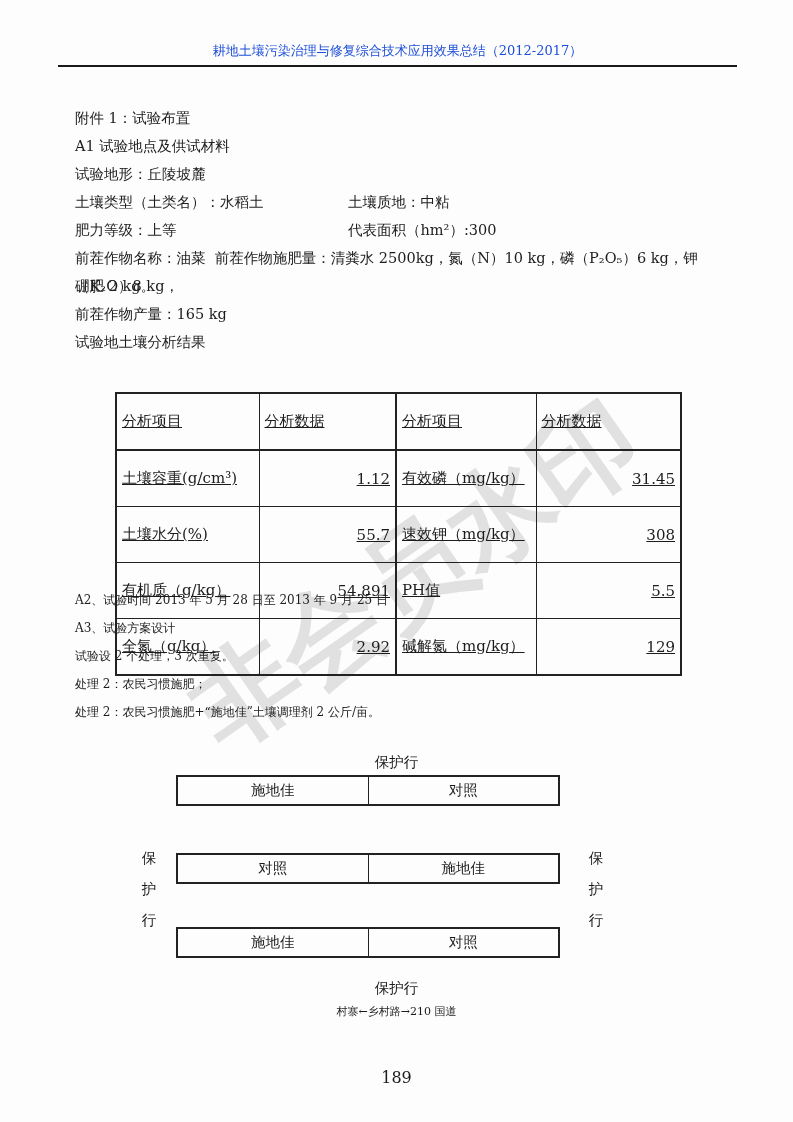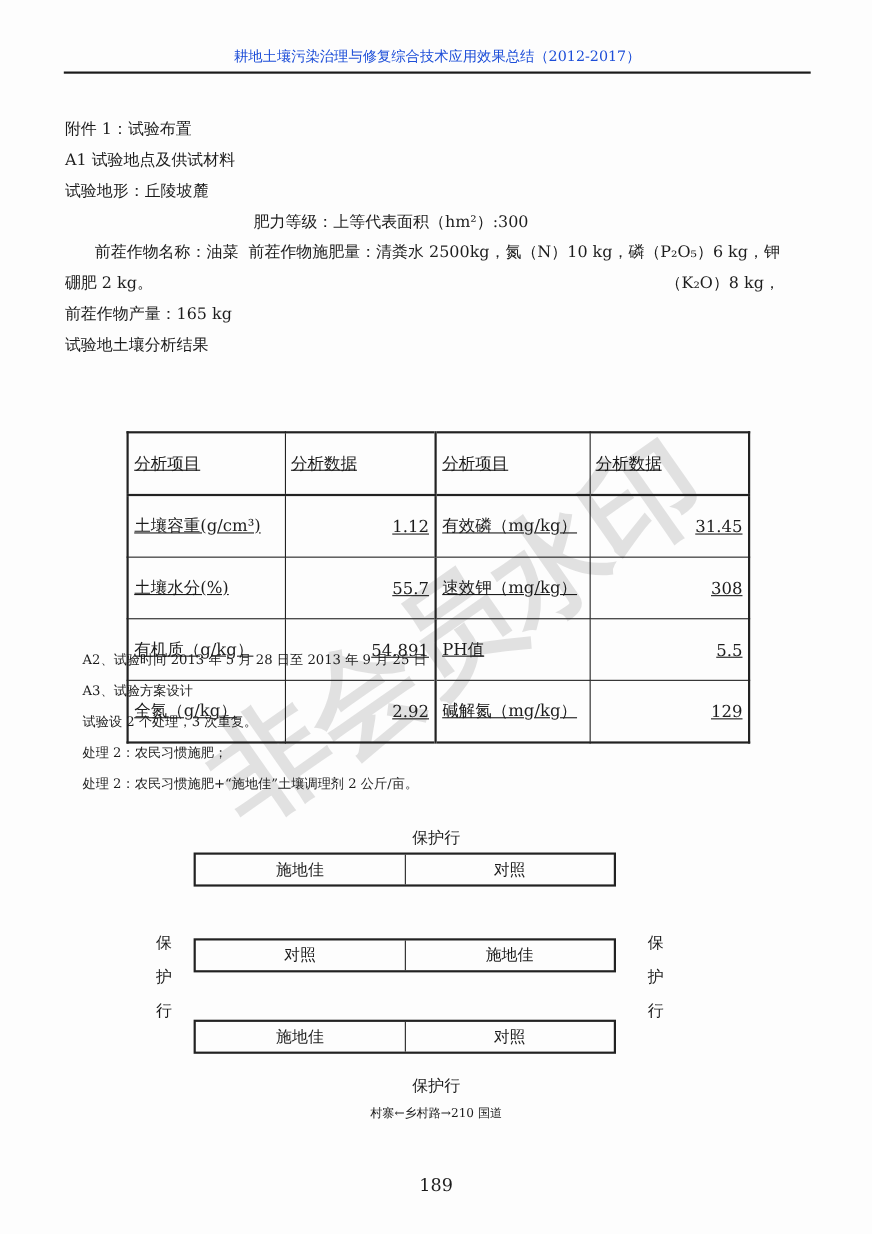--- a/index.html
+++ b/index.html
@@ -34,23 +34,22 @@
     left:58px; right:56px; top:42px;
     text-align:center;
     font-size:13px;
     color:#1d4ed8;
     padding-bottom:5px;
     border-bottom:2px solid #1a1a1a;
   }
   
   .body-block {
     position:absolute;
-    left:59px; top:104px; width:650px;
+    left:75px; top:104px; width:650px;
     font-size:14.5px;
-    text-align:right;
   }
   .tline { height:28px; line-height:28px; display:flex; }
   .keep-space { white-space:pre-wrap; }
   .colw { display:inline-block; width:273px; }
   .gap16 { margin-left:16px; }
   
   .soil-table {
     position:absolute;
     left:115px; top:392px;
     border-collapse:collapse;
@@ -119,20 +118,24 @@
 
   <div class="content">
 
     <div class="doc-header">耕地土壤污染治理与修复综合技术应用效果总结（2012-2017）</div>
 
     <div class="body-block">
       <div class="tline">附件 1：试验布置</div>
       <div class="tline">A1 试验地点及供试材料</div>
       <div class="tline">试验地形：丘陵坡麓</div>
       <div class="tline">
+        <span class="colw">土壤类型（土类名）：水稻土</span>
+        <span>土壤质地：中粘</span>
+      </div>
+      <div class="tline">
         <span class="colw">肥力等级：上等</span>
         <span>代表面积（hm²）:300</span>
       </div>
       <div class="tline keep-space">前茬作物名称：油菜  前茬作物施肥量：清粪水 2500kg，氮（N）10 kg，磷（P₂O₅）6 kg，钾（K₂O）8 kg，</div>
       <div class="tline">硼肥 2 kg。</div>
       <div class="tline">前茬作物产量：165 kg</div>
       <div class="tline">试验地土壤分析结果</div>
     </div>
 
     <table class="soil-table">

